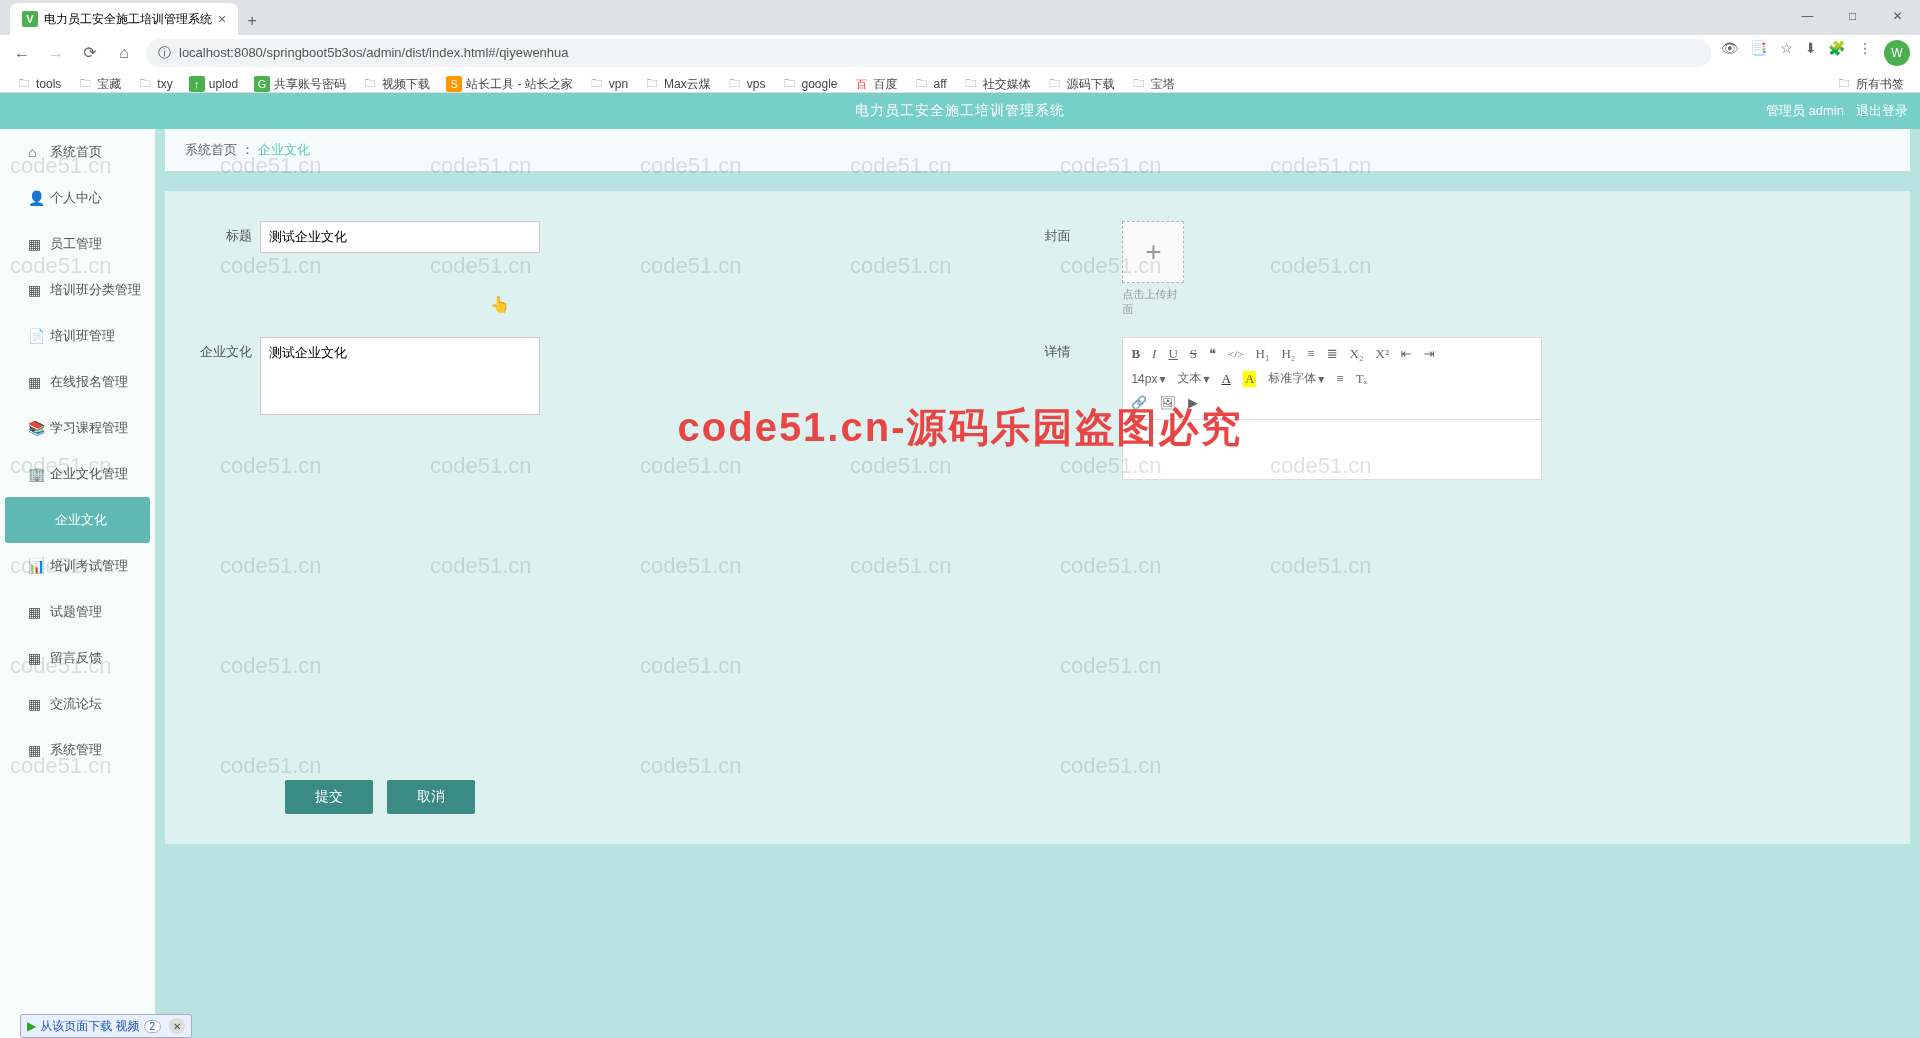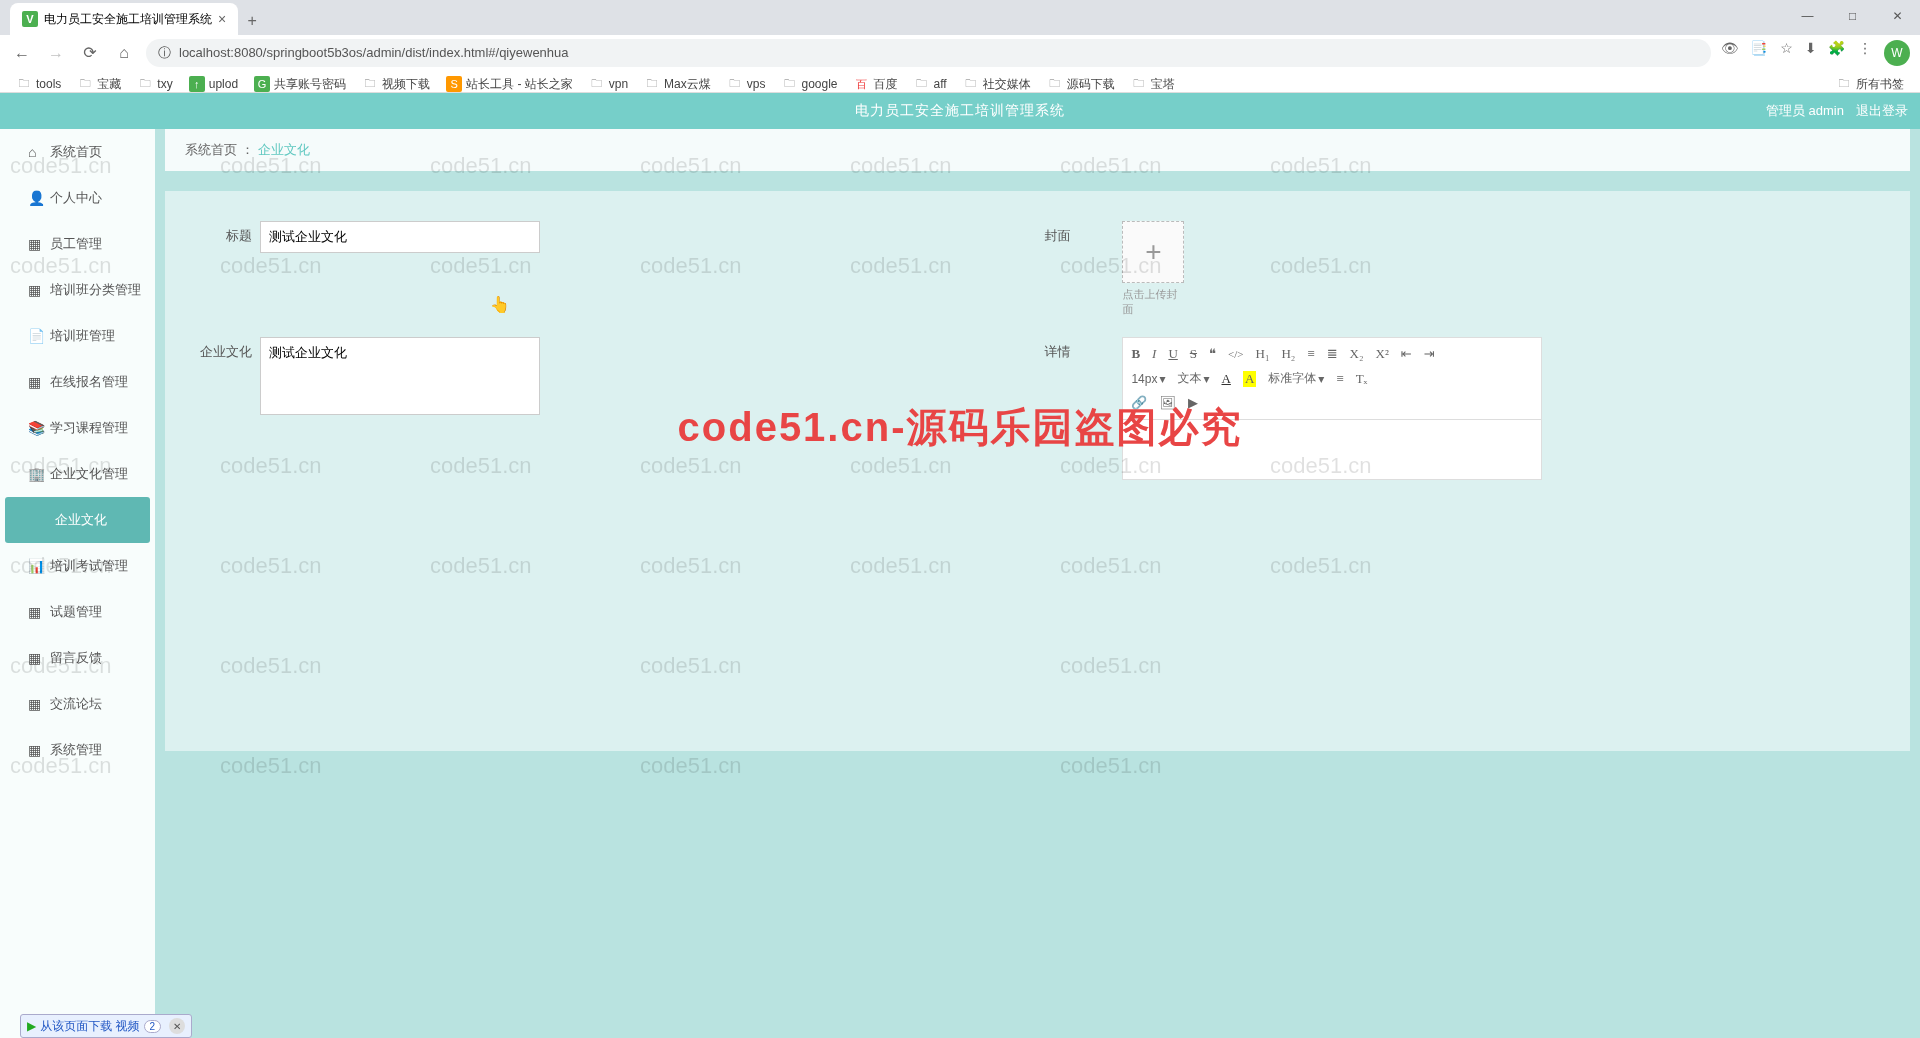--- a/index.html
+++ b/index.html
@@ -307,20 +307,24 @@
               <div class="toolbar-row">
                 <span class="tb-btn">🔗</span>
                 <span class="tb-btn">🖼</span>
                 <span class="tb-btn">▶</span>
               </div>
             </div>
             <div class="rich-content"></div>
             </div>
           </div>
         </div>
+        <div class="form-actions">
+          <button class="btn btn-primary">提交</button>
+          <button class="btn btn-cancel">取消</button>
+        </div>
       </div>
     </div>
   </div>
 </div>
 
 <div class="watermark-text">code51.cn-源码乐园盗图必究</div>
 <div class="wm-grid">
   <span class="wm" style="left:10px;top:60px">code51.cn</span>
   <span class="wm" style="left:220px;top:60px">code51.cn</span>
   <span class="wm" style="left:430px;top:60px">code51.cn</span>

